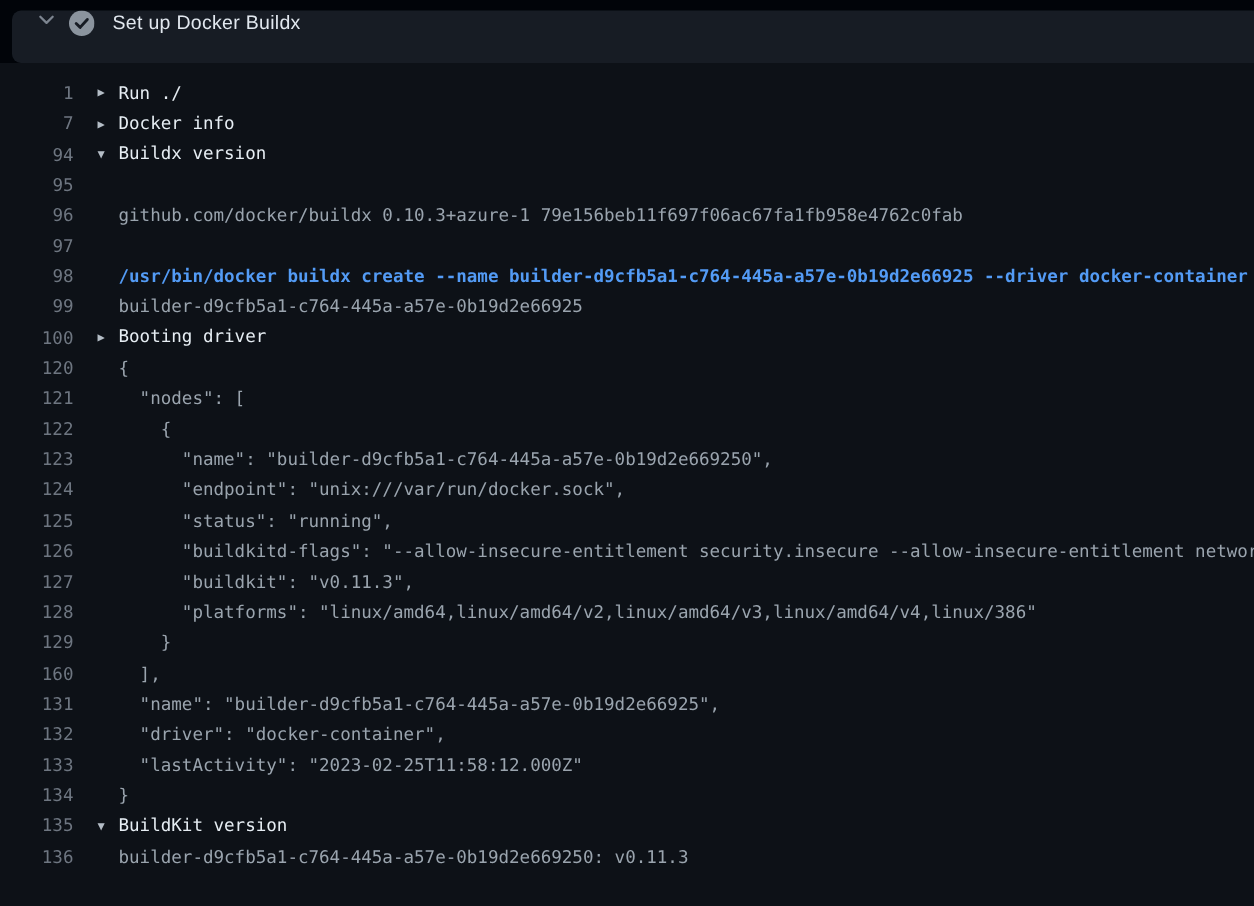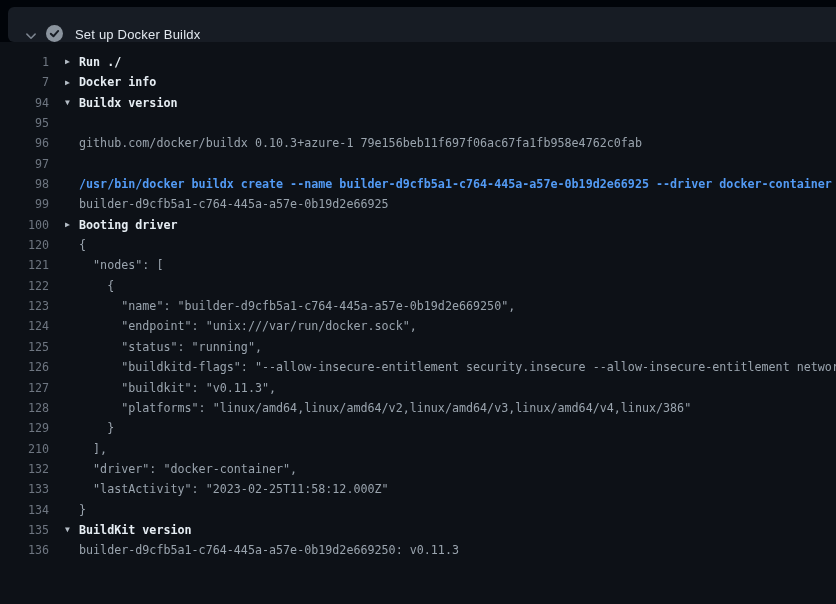--- a/index.html
+++ b/index.html
@@ -12,21 +12,21 @@
   .top-area {
     height:42px;
     background:#010409;
     padding:7px 0 0 8px;
   }
   .step-header {
     height:35px;
     background:#171c24;
     border-radius:6px 0 0 6px;
     display:flex;
-    align-items:flex-end;
+    align-items:flex-start;
     padding-left:10px;
     cursor:pointer;
   }
   .chev { width:26px; display:flex; align-items:center; justify-content:center; }
   .check { margin:0 6px 0 2px; display:flex; align-items:center; }
   .step-title {
     font-family:"Liberation Sans","DejaVu Sans",sans-serif;
     font-size:13px;
     color:#e2e8ef;
     letter-spacing:.2px;
@@ -51,21 +51,21 @@
   }
   .content { margin-left:16px; white-space:pre; }
   .arrow {
     display:inline-block;
     width:14px;
     font-size:8px;
     color:#b4bdc6;
     vertical-align:middle;
   }
   .pad { display:inline-block; width:14px; }
-  .t-group { color:#e6edf3; cursor:pointer;font-weight:bold; }
+  .t-group { color:#e6edf3; cursor:pointer; }
   .t-cmd   { color:#539bf5; font-weight:bold; }
   .t-out   { color:#9aa4ae; }
 </style>
 </head>
 <body>
 
 <div class="top-area">
   <div class="step-header">
     <span class="chev">
       <svg width="12" height="12" viewBox="0 0 16 16">
@@ -95,19 +95,20 @@
     <div class="row"><span class="num">120</span><span class="content"><span class="pad"></span><span class="t-out">{</span></span></div>
     <div class="row"><span class="num">121</span><span class="content"><span class="pad"></span><span class="t-out">  "nodes": [</span></span></div>
     <div class="row"><span class="num">122</span><span class="content"><span class="pad"></span><span class="t-out">    {</span></span></div>
     <div class="row"><span class="num">123</span><span class="content"><span class="pad"></span><span class="t-out">      "name": "builder-d9cfb5a1-c764-445a-a57e-0b19d2e669250",</span></span></div>
     <div class="row"><span class="num">124</span><span class="content"><span class="pad"></span><span class="t-out">      "endpoint": "unix:///var/run/docker.sock",</span></span></div>
     <div class="row"><span class="num">125</span><span class="content"><span class="pad"></span><span class="t-out">      "status": "running",</span></span></div>
     <div class="row"><span class="num">126</span><span class="content"><span class="pad"></span><span class="t-out">      "buildkitd-flags": "--allow-insecure-entitlement security.insecure --allow-insecure-entitlement network.host",</span></span></div>
     <div class="row"><span class="num">127</span><span class="content"><span class="pad"></span><span class="t-out">      "buildkit": "v0.11.3",</span></span></div>
     <div class="row"><span class="num">128</span><span class="content"><span class="pad"></span><span class="t-out">      "platforms": "linux/amd64,linux/amd64/v2,linux/amd64/v3,linux/amd64/v4,linux/386"</span></span></div>
     <div class="row"><span class="num">129</span><span class="content"><span class="pad"></span><span class="t-out">    }</span></span></div>
-    <div class="row"><span class="num">210</span><span class="content"><span class="pad"></span><span class="t-out">  ],</span></span></div>
+    <div class="row"><span class="num">160</span><span class="content"><span class="pad"></span><span class="t-out">  ],</span></span></div>
+    <div class="row"><span class="num">131</span><span class="content"><span class="pad"></span><span class="t-out">  "name": "builder-d9cfb5a1-c764-445a-a57e-0b19d2e66925",</span></span></div>
     <div class="row"><span class="num">132</span><span class="content"><span class="pad"></span><span class="t-out">  "driver": "docker-container",</span></span></div>
     <div class="row"><span class="num">133</span><span class="content"><span class="pad"></span><span class="t-out">  "lastActivity": "2023-02-25T11:58:12.000Z"</span></span></div>
     <div class="row"><span class="num">134</span><span class="content"><span class="pad"></span><span class="t-out">}</span></span></div>
     <div class="row"><span class="num">135</span><span class="content"><span class="arrow">▼</span><span class="t-group">BuildKit version</span></span></div>
     <div class="row"><span class="num">136</span><span class="content"><span class="pad"></span><span class="t-out">builder-d9cfb5a1-c764-445a-a57e-0b19d2e669250: v0.11.3</span></span></div>
   </div>
 
 </body></html>

